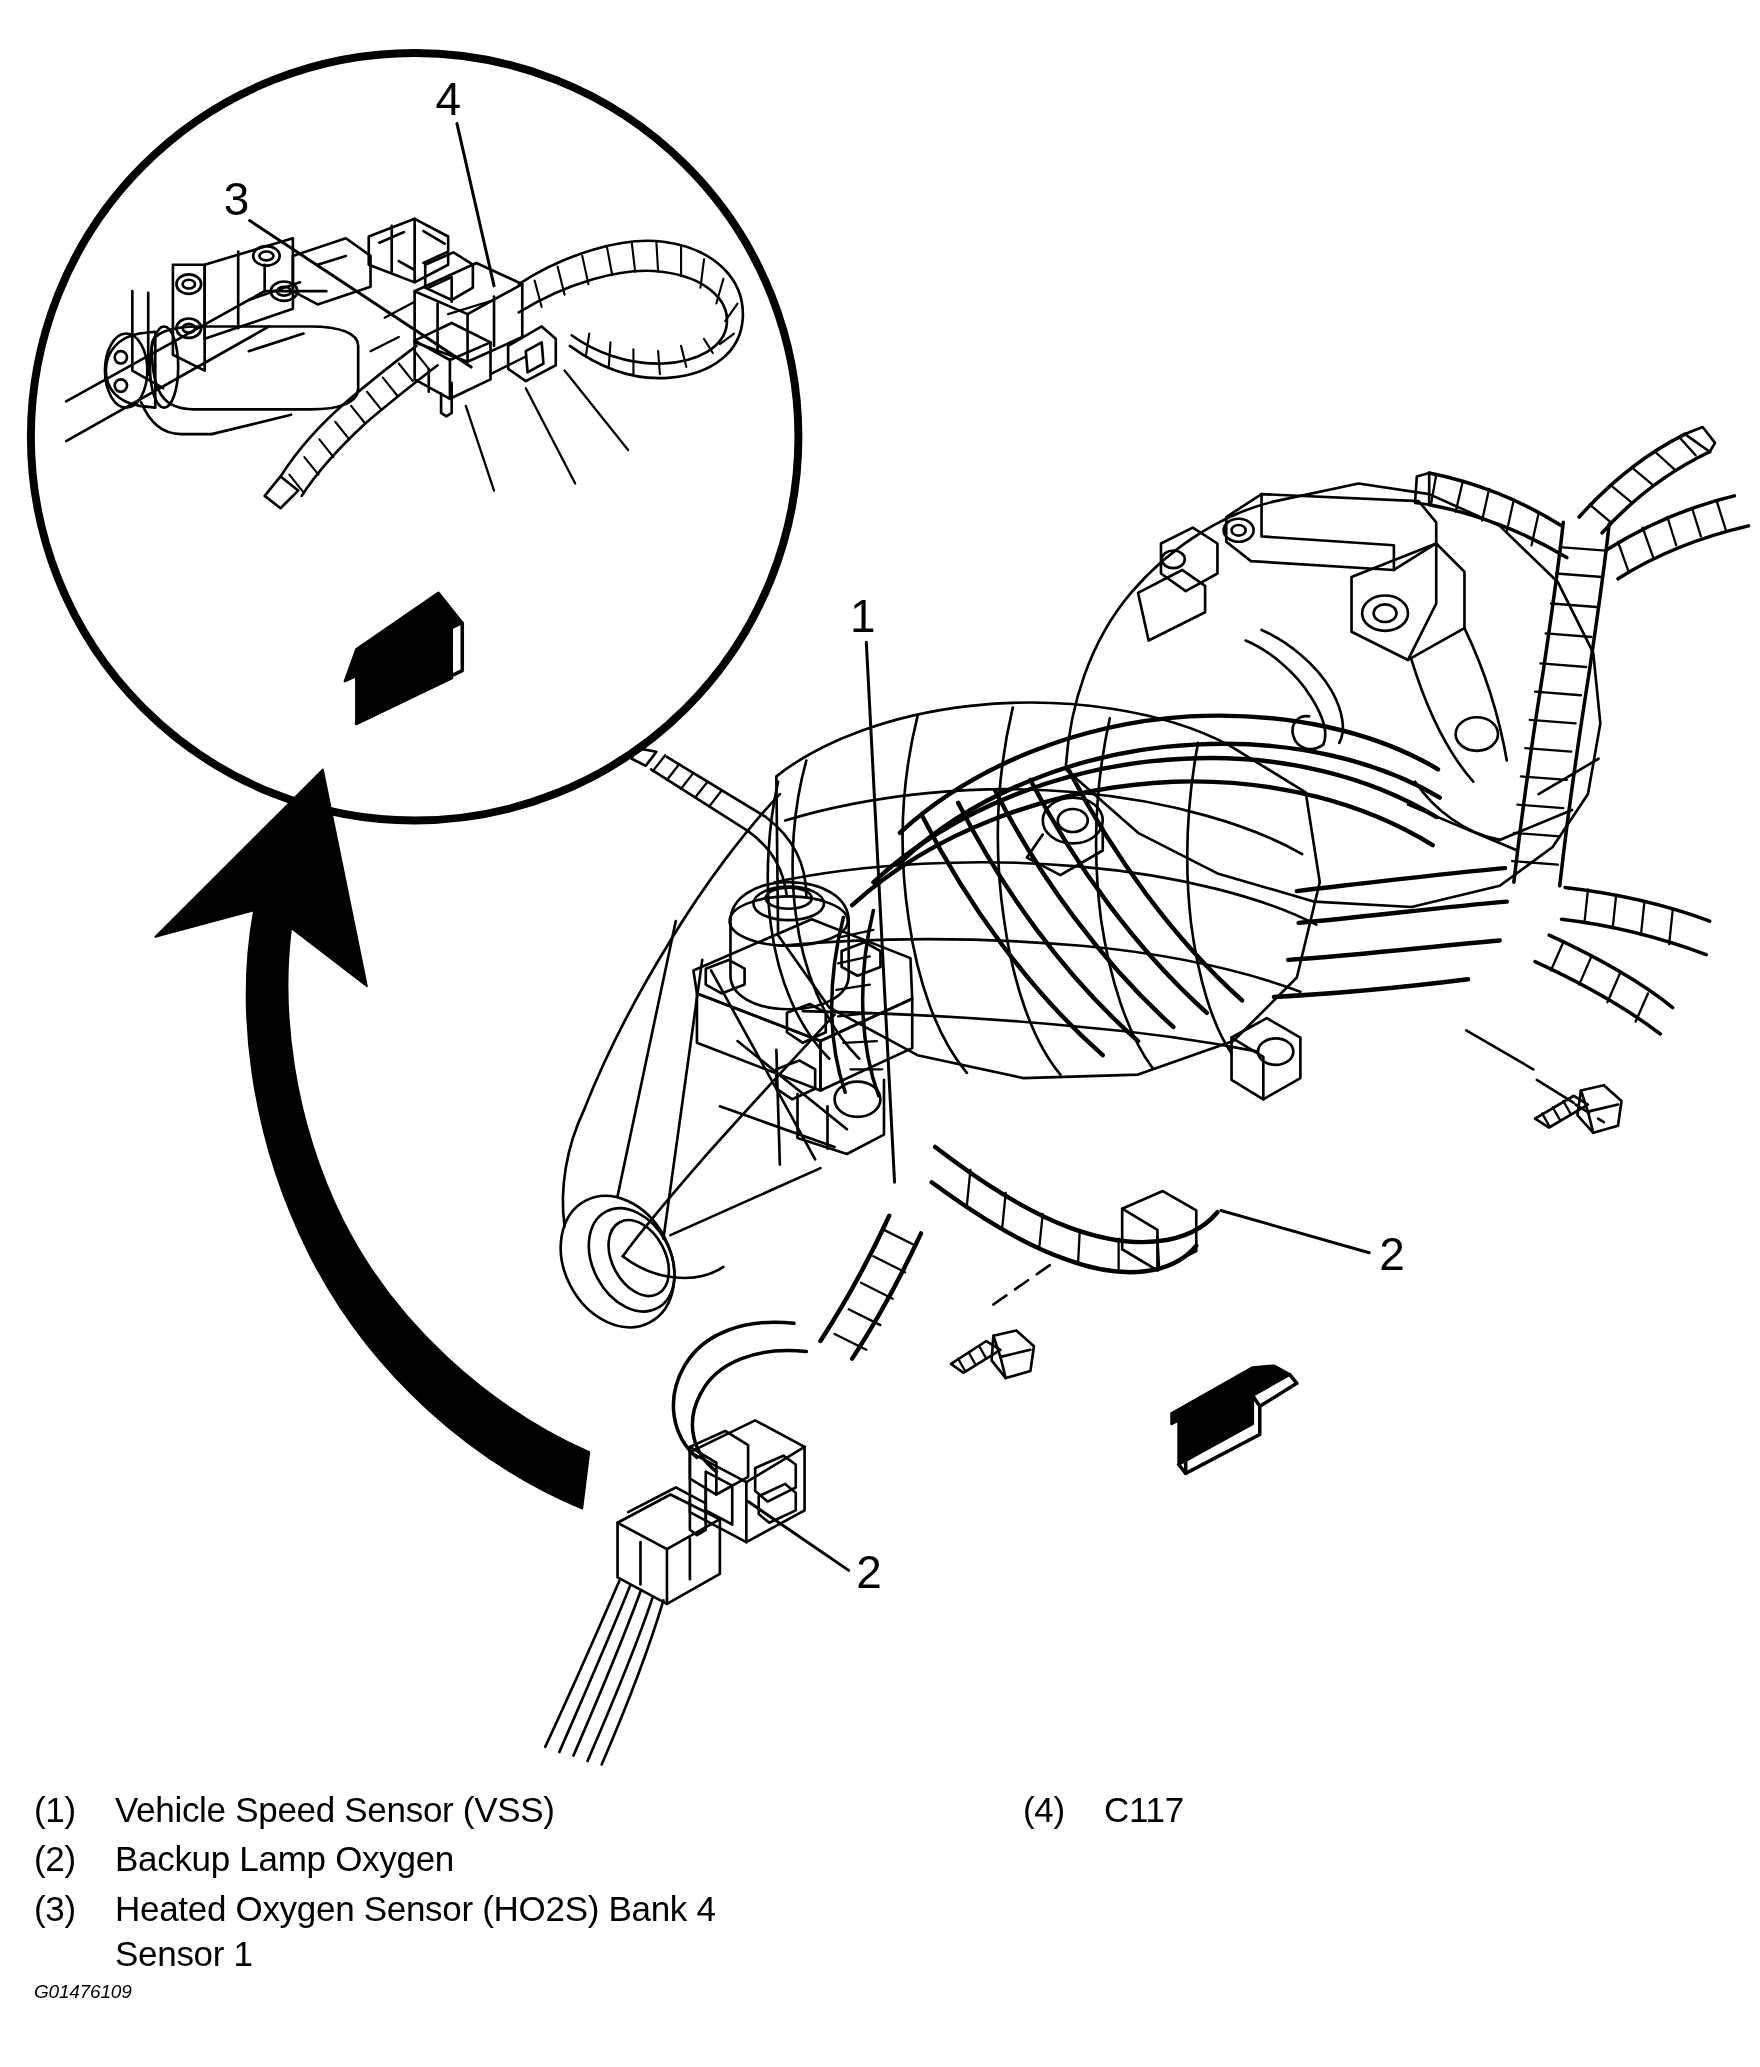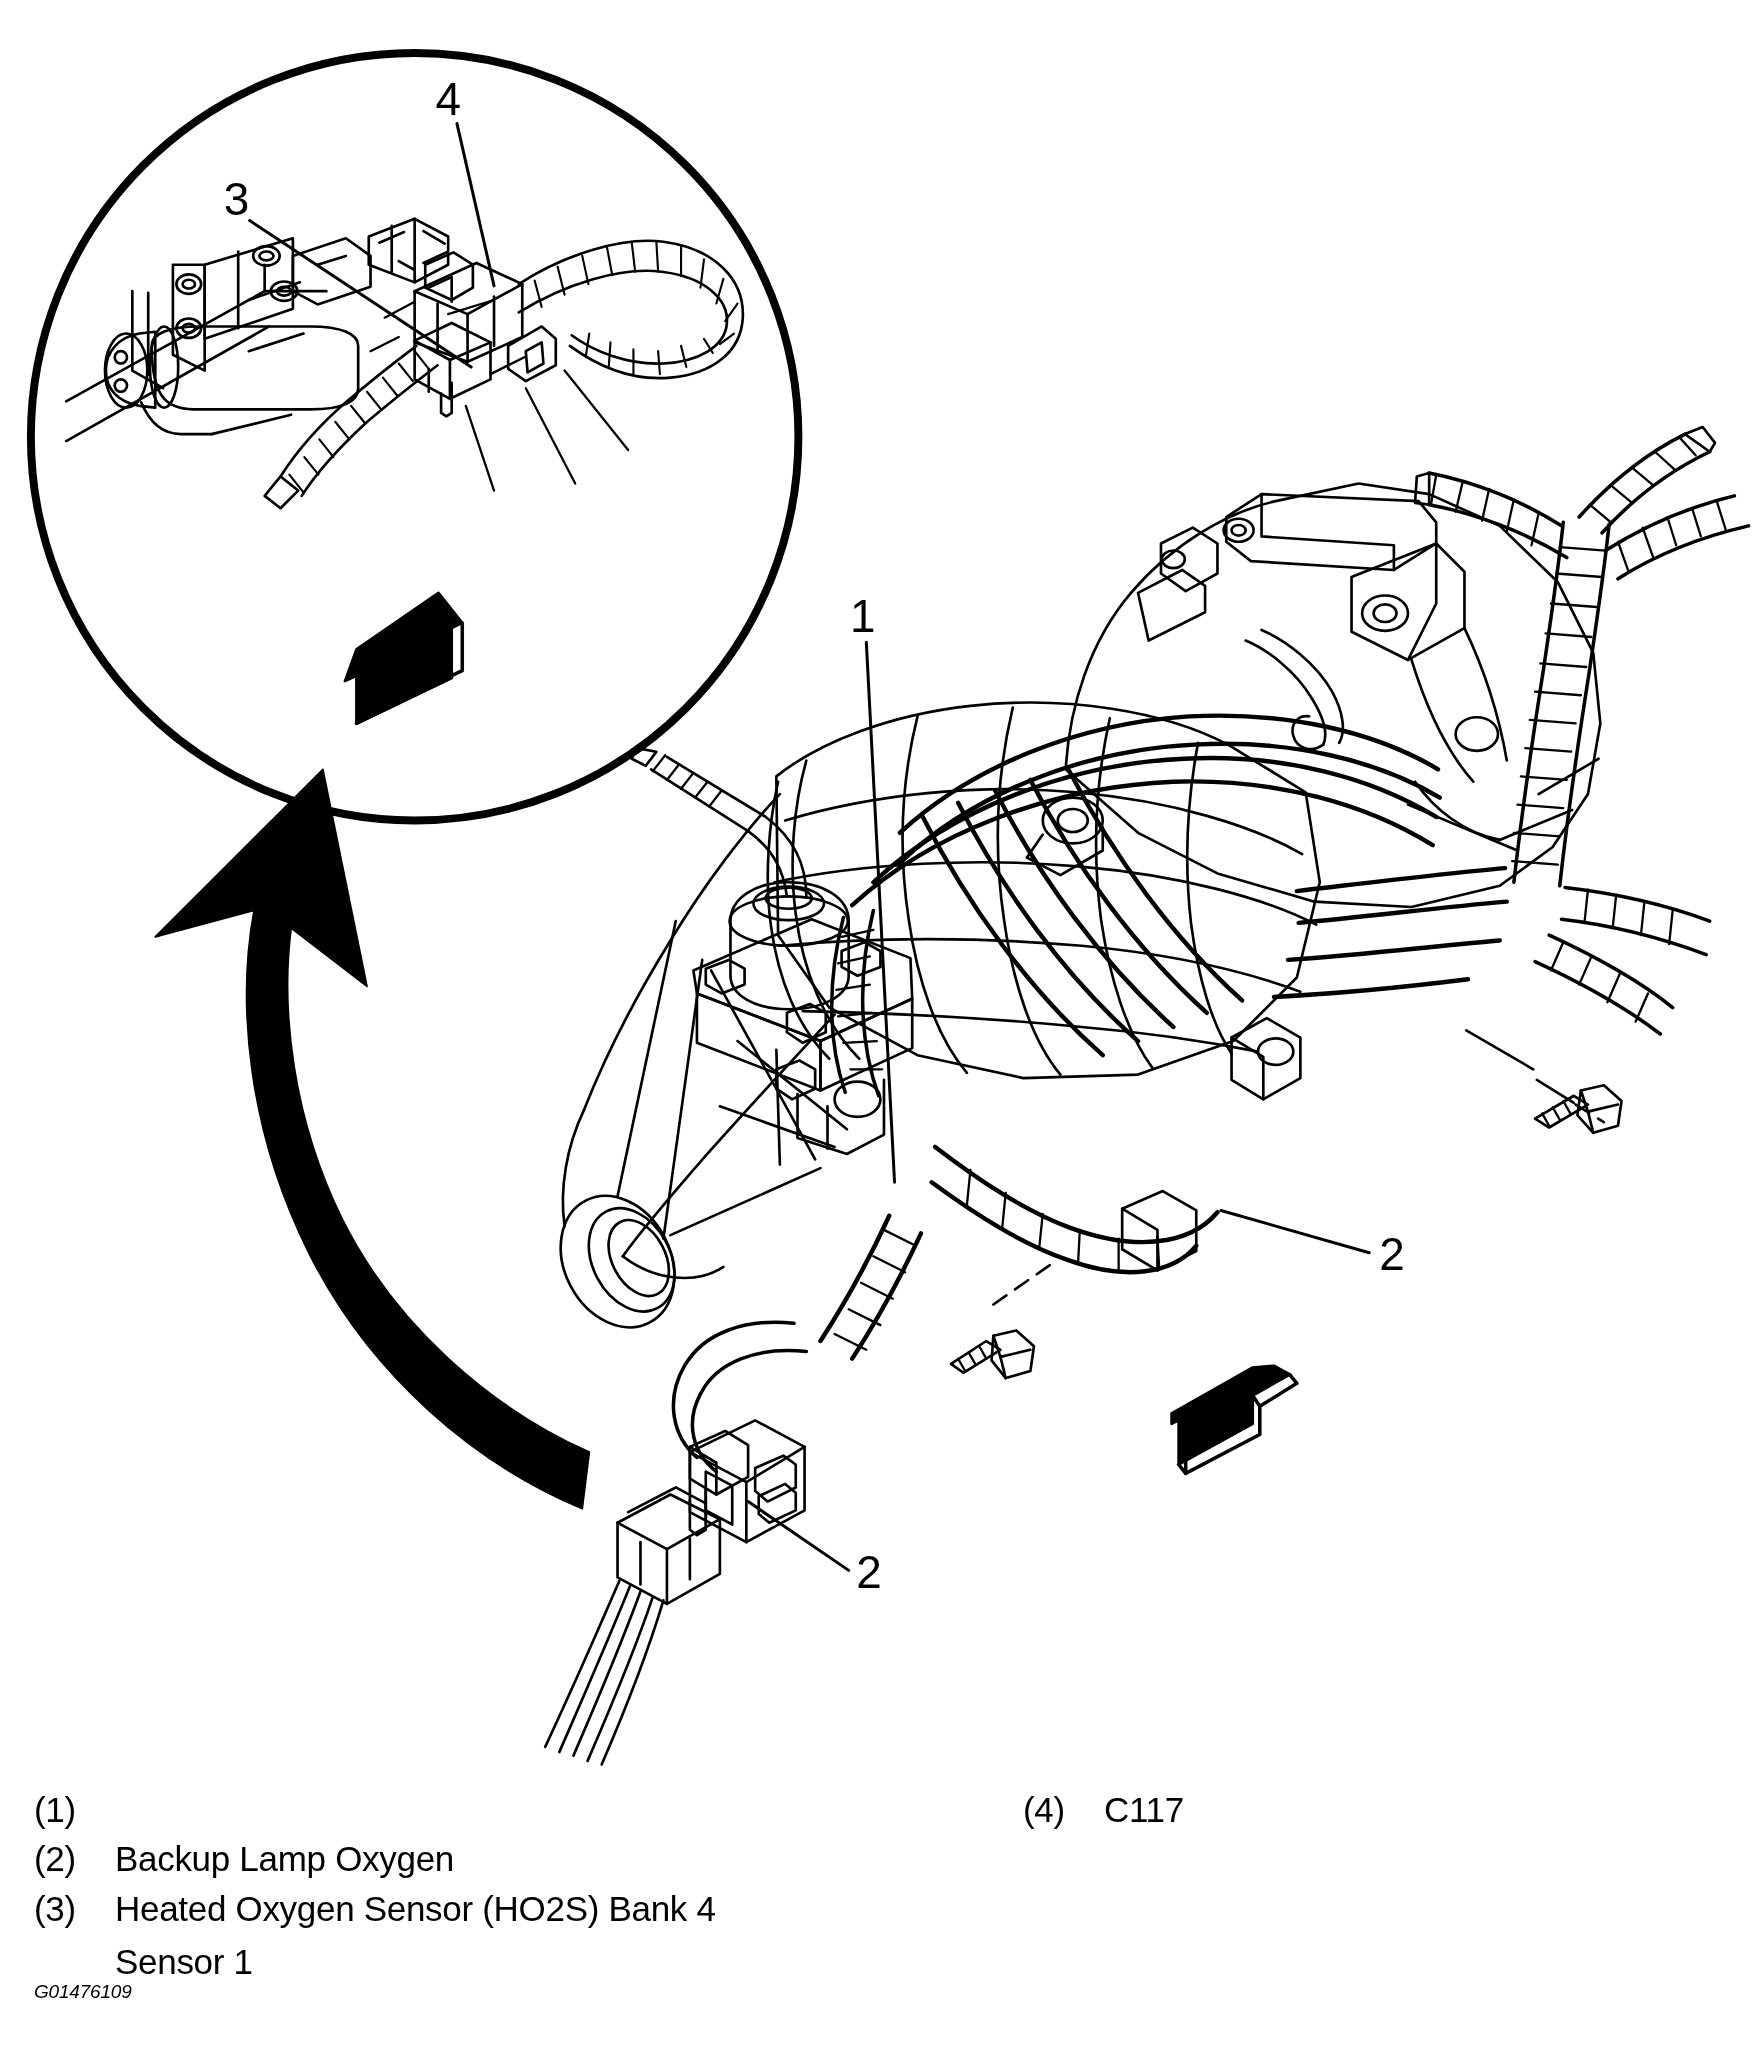--- a/index.html
+++ b/index.html
@@ -22,21 +22,21 @@
   .legend-row{
     display:flex;align-items:baseline;
     margin-bottom:12.4px;
     font-size:35px;line-height:1.06;
     letter-spacing:-0.3px;
   }
   .legend-num{
     flex:0 0 auto;width:81px;
   }
   .legend-txt{flex:1 1 auto;}
-  .legend-txt .l2{display:block;margin-top:16px;}
+  .legend-txt .l2{display:block;margin-top:8px;}
   #figure-id{
     position:absolute;left:34px;top:1981px;
     font-size:19px;letter-spacing:-0.2px;font-style:italic;
   }
 </style>
 </head>
 <body>
 
 <div id="figure">
 <svg viewBox="0 0 1995 2344" xmlns="http://www.w3.org/2000/svg">
@@ -515,20 +515,21 @@
     </g>
   </g>
 </svg>
 </div>
 
 <div id="legend">
   <div class="legend-col left">
 
     <div class="legend-row">
       <span class="legend-num">(1)</span>
+      <span class="legend-txt">Vehicle Speed Sensor (VSS)</span>
     </div>
 
     <div class="legend-row">
       <span class="legend-num">(2)</span>
       <span class="legend-txt">Backup Lamp Oxygen</span>
     </div>
 
     <div class="legend-row">
       <span class="legend-num">(3)</span>
       <span class="legend-txt">

